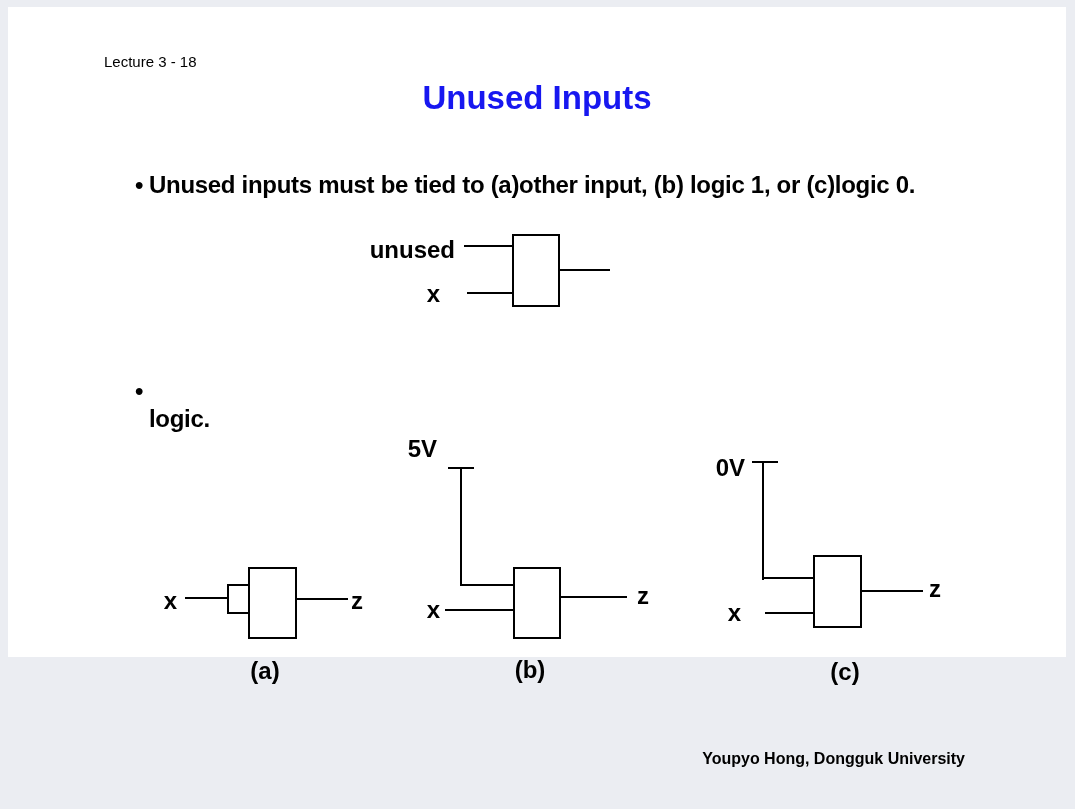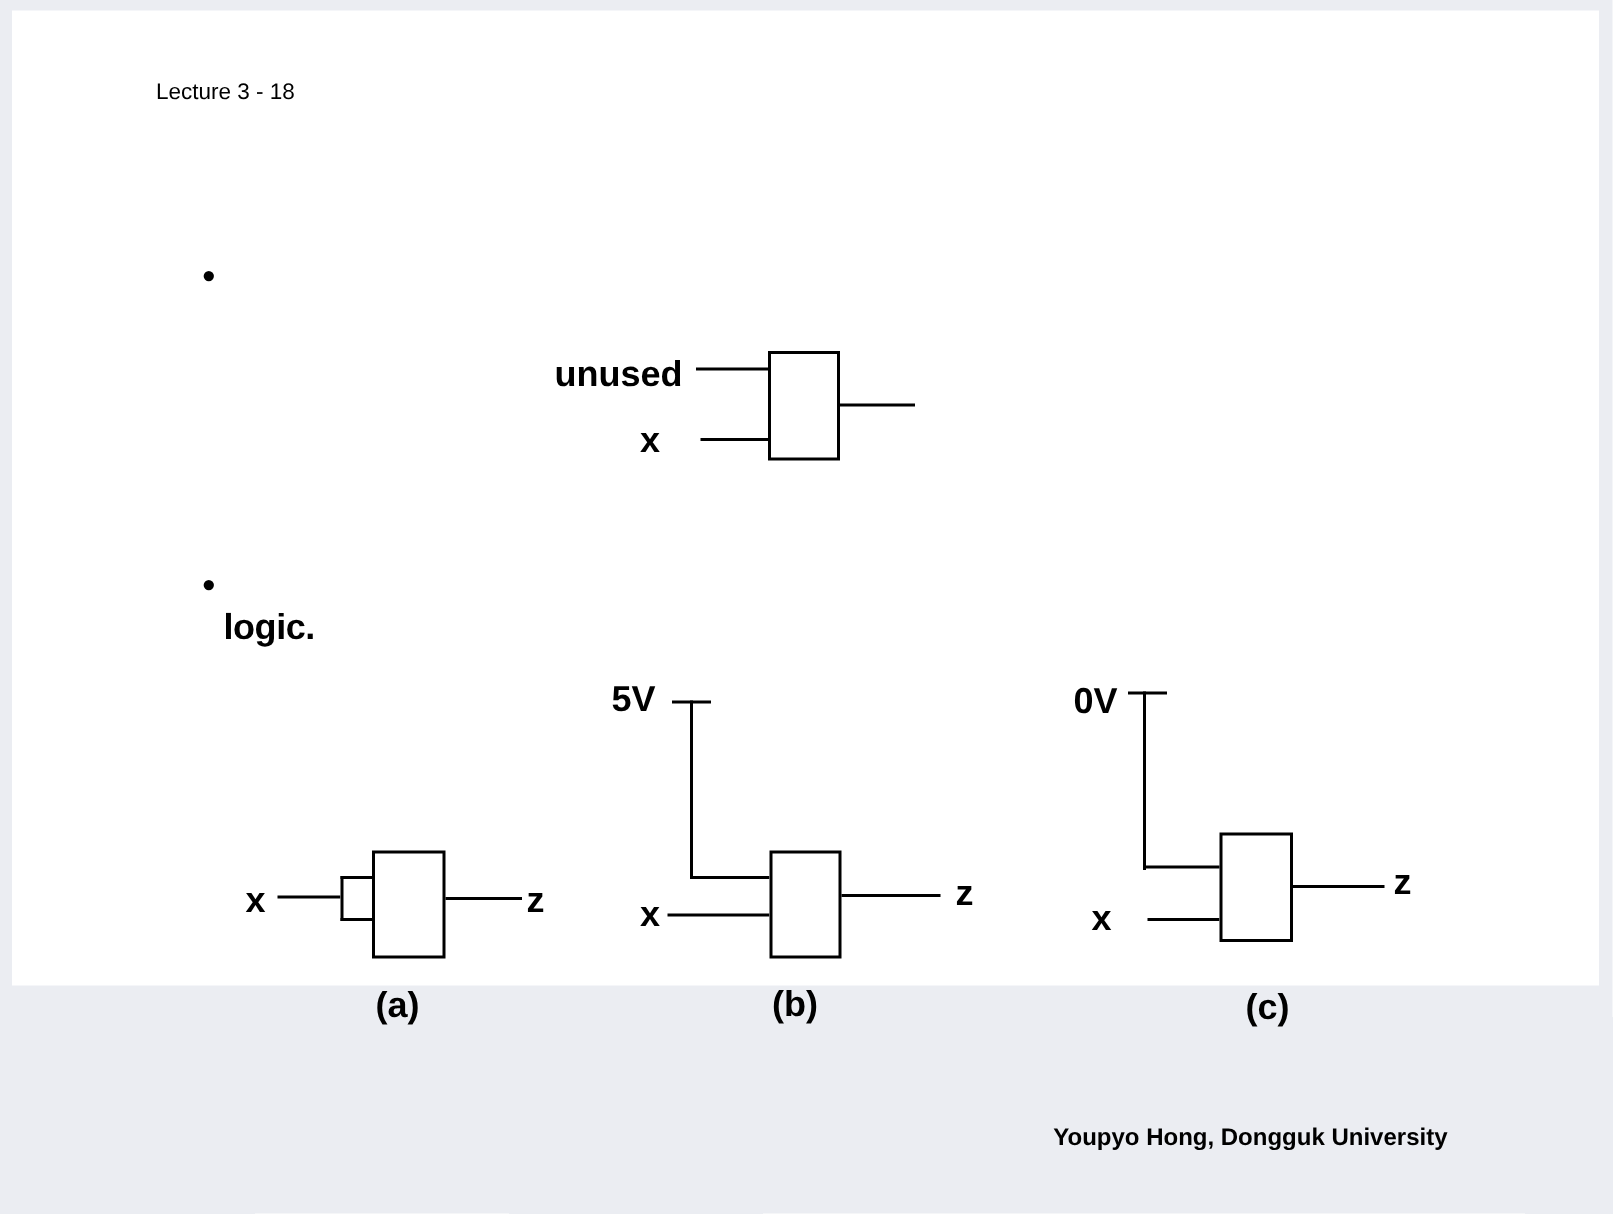--- a/index.html
+++ b/index.html
@@ -47,23 +47,25 @@
     font-size:16px; line-height:20px; font-weight:bold; white-space:nowrap;
   }
 </style>
 </head>
 <body style="--accent: #1717f0; --ink: #000000; --paper: #ffffff; --backdrop: #ebedf2;">
 
 <div class="page">
 
   <div class="lecture">Lecture 3 - 18</div>
 
+  <h1 class="title">Unused Inputs</h1>
 
   <div class="bullet" style="left:127px; top:164px; width:860px;">
     <span class="marker">•</span>
+    <span>Unused inputs must be tied to (a)other input, (b) logic 1, or (c)logic 0.</span>
   </div>
 
   <div>
     <div class="lbl r" style="left:347px; top:230px; width:100px;">unused</div>
     <div class="wire" style="left:456px; top:238px; width:48px; height:2px;"></div>
     <div class="lbl r" style="left:382px; top:274px; width:50px;">x</div>
     <div class="wire" style="left:459px; top:285px; width:45px; height:2px;"></div>
     <div class="gatebox" style="left:504px; top:227px; width:48px; height:73px;"></div>
     <div class="wire" style="left:552px; top:262px; width:50px; height:2px;"></div>
   </div>
@@ -77,21 +79,21 @@
     <div class="lbl r" style="left:119px; top:581px; width:50px;">x</div>
     <div class="wire" style="left:177px; top:590px; width:42px; height:2px;"></div>
     <div class="gatebox stub" style="left:219px; top:577px; width:21px; height:30px;"></div>
     <div class="gatebox" style="left:240px; top:560px; width:49px; height:72px;"></div>
     <div class="wire" style="left:289px; top:591px; width:51px; height:2px;"></div>
     <div class="lbl" style="left:343px; top:581px;">z</div>
     <div class="caption" style="left:207px; top:650px;">(a)</div>
   </div>
 
   <div>
-    <div class="lbl r" style="left:369px; top:447px; width:60px;">5V</div>
+    <div class="lbl r" style="left:369px; top:429px; width:60px;">5V</div>
     <div class="wire" style="left:440px; top:460px; width:26px; height:2px;"></div>
     <div class="wire" style="left:452px; top:460px; width:2px; height:119px;"></div>
     <div class="wire" style="left:452px; top:577px; width:53px; height:2px;"></div>
     <div class="lbl r" style="left:382px; top:590px; width:50px;">x</div>
     <div class="wire" style="left:437px; top:602px; width:68px; height:2px;"></div>
     <div class="gatebox" style="left:505px; top:560px; width:48px; height:72px;"></div>
     <div class="wire" style="left:553px; top:589px; width:66px; height:2px;"></div>
     <div class="lbl" style="left:629px; top:576px;">z</div>
     <div class="caption" style="left:472px; top:649px;">(b)</div>
   </div>

